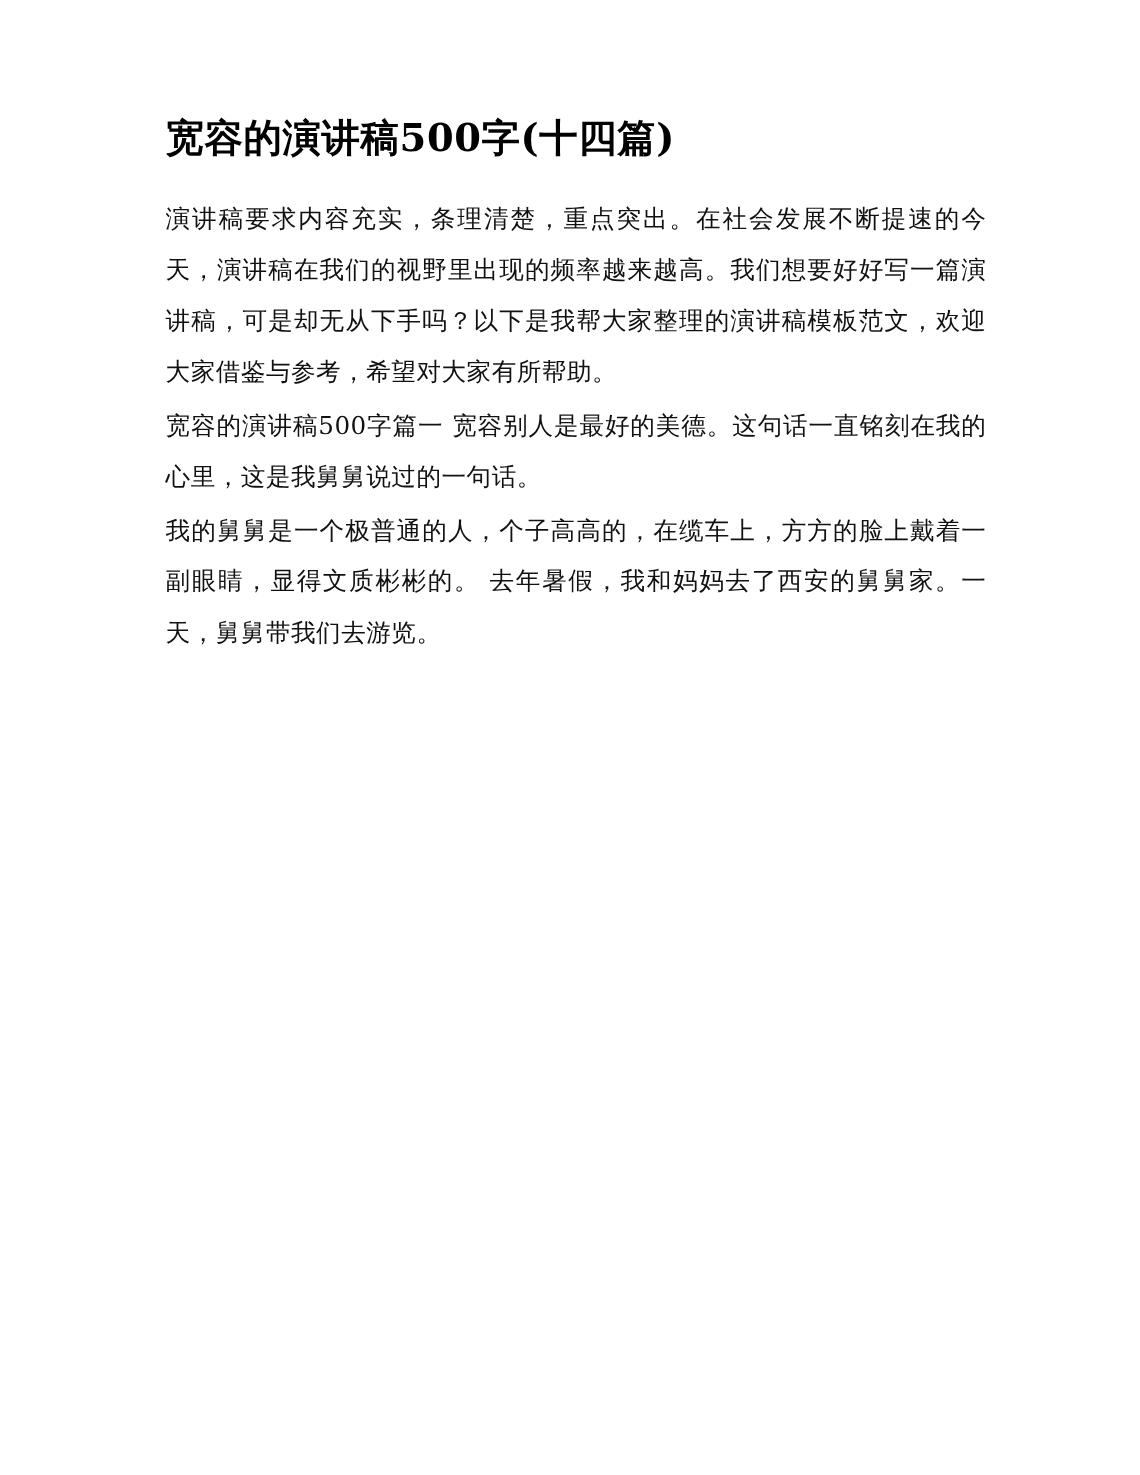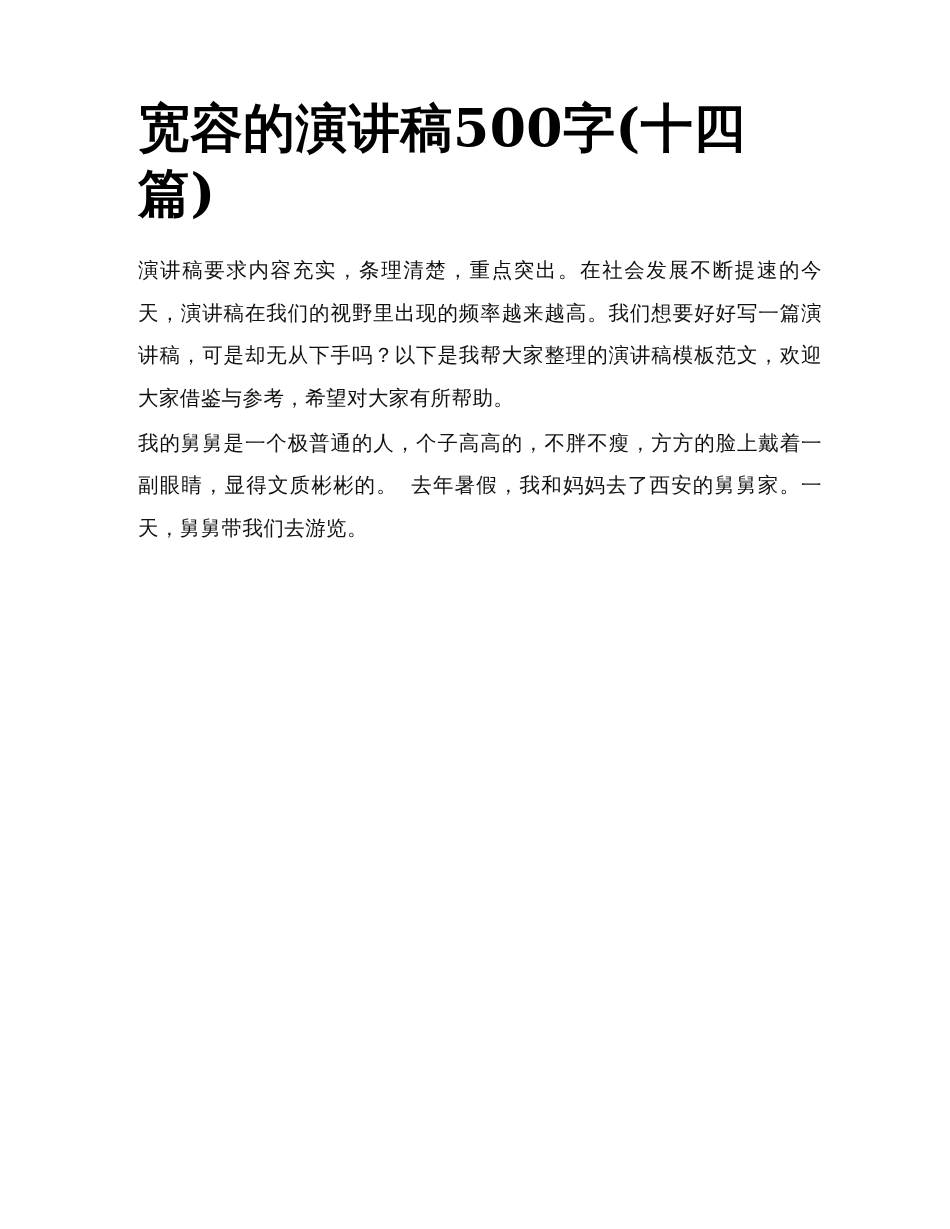--- a/index.html
+++ b/index.html
@@ -17,45 +17,45 @@
   .page {
     width: 950px;
     height: 1229px;
     box-sizing: border-box;
     padding: 95px 128px 40px 138px;
     background: #ffffff;
   }
   .doc-title {
     font-family: "DejaVu Serif", "Liberation Serif", serif;
     font-weight: bold;
-    font-size: 52px;
+    font-size: 32px;
     line-height: 1.25;
     letter-spacing: 0.5px;
     margin: 0 0 26px 0;
     color: #000000;
   }
   .doc-body {
     font-size: 20.5px;
     line-height: 2.08;
     text-align: justify;
     text-justify: inter-ideograph;
     letter-spacing: 0.4px;
     color: #111111;
-    font-family: Liberation Mono, monospace;
   }
   .para {
     margin: 0 0 2px 0;
     text-indent: 0;
   }
   .para + .para {
     margin-top: 2px;
   }
 </style>
 </head>
 <body>
 
 <div class="page">
   <h1 class="doc-title">宽容的演讲稿500字(十四篇)</h1>
   <div class="doc-body">
     <p class="para">演讲稿要求内容充实，条理清楚，重点突出。在社会发展不断提速的今天，演讲稿在我们的视野里出现的频率越来越高。我们想要好好写一篇演讲稿，可是却无从下手吗？以下是我帮大家整理的演讲稿模板范文，欢迎大家借鉴与参考，希望对大家有所帮助。</p>
-    <p class="para">我的舅舅是一个极普通的人，个子高高的，不胖不瘦，方方的脸上戴着一副眼睛，显得文质彬彬的。 去年暑假，我和妈妈去了西安的舅舅家。一天，舅舅带我们去游览。</p>
+    <p class="para">宽容的演讲稿500字篇一 宽容别人是最好的美德。这句话一直铭刻在我的心里，这是我舅舅说过的一句话。</p>
+    <p class="para">我的舅舅是一个极普通的人，个子高高的，在缆车上，方方的脸上戴着一副眼睛，显得文质彬彬的。 去年暑假，我和妈妈去了西安的舅舅家。一天，舅舅带我们去游览。</p>
   </div>
 </div>
 
 </body></html>

